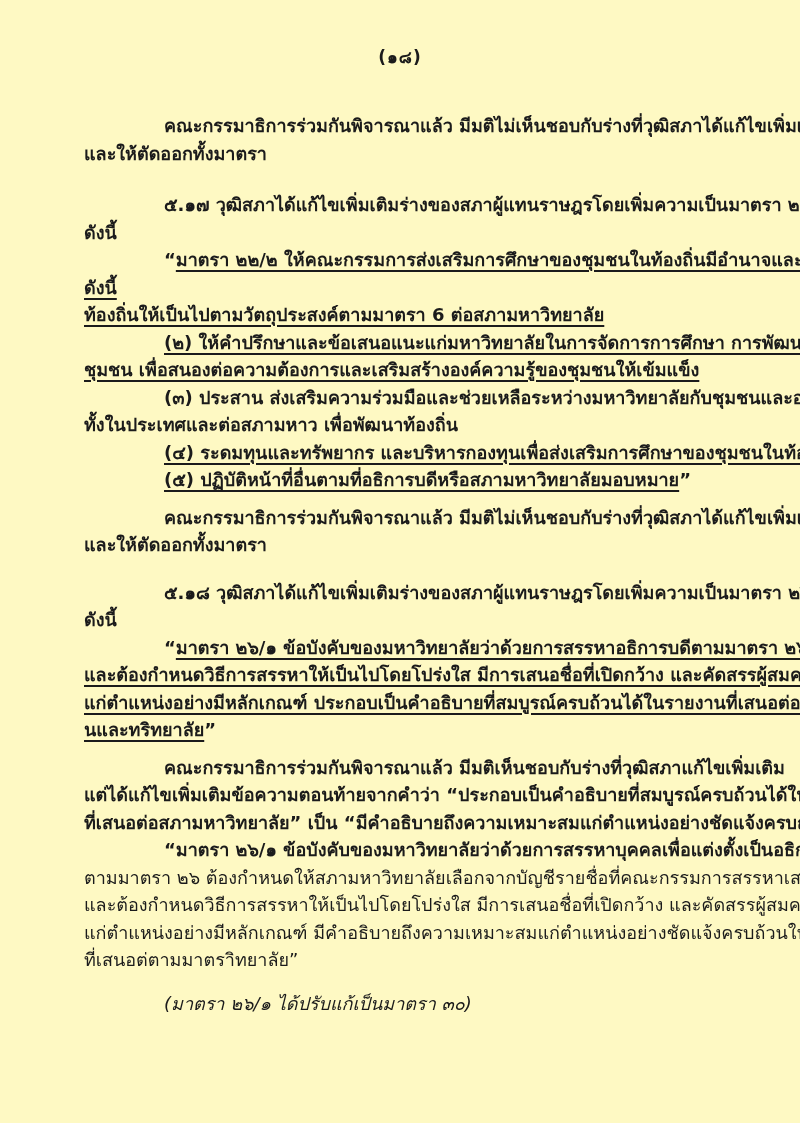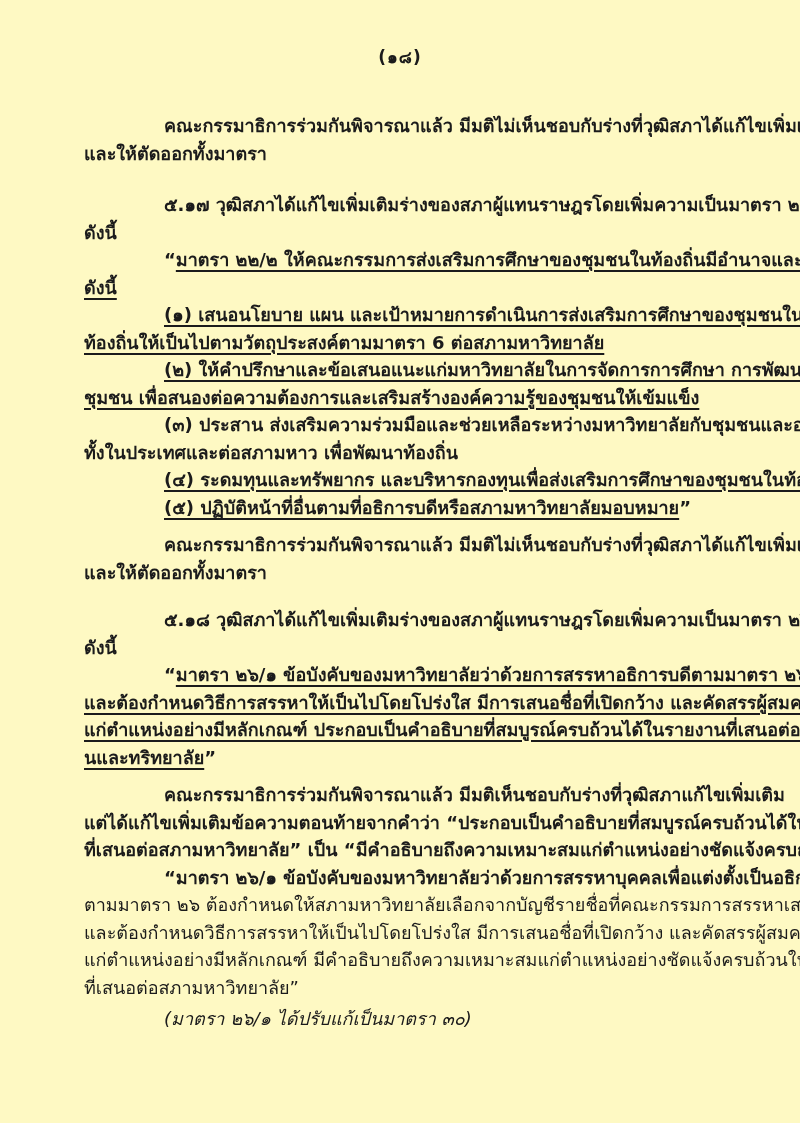--- a/index.html
+++ b/index.html
@@ -37,40 +37,39 @@
     height: 27.5px;
     white-space: nowrap;
     font-weight: 400;
   }
   .line.bold { font-weight: 700; }
   .line.italic { font-style: italic; }
   .line.indent { padding-left: 80px; }
   .line.sp-large  { margin-top: 24px; }
   .line.sp-medium { margin-top: 20px; }
   .line.sp-small  { margin-top: 10px; }
-  .line.sp-tiny   { margin-top: 4px; }
+  .line.sp-tiny   { margin-top: 16px; }
   .seg.u {
     text-decoration: underline;
     text-decoration-thickness: 1.5px;
     text-underline-offset: 4px;
   }
 </style>
 </head>
 <body>
 
 <div class="page">
   <div class="page-number">(๑๘)</div>
   <div class="doc">
       <div class="line indent bold"><span class="seg">คณะกรรมาธิการร่วมกันพิจารณาแล้ว มีมติไม่เห็นชอบกับร่างที่วุฒิสภาได้แก้ไขเพิ่มเติม</span></div>
       <div class="line bold"><span class="seg">และให้ตัดออกทั้งมาตรา</span></div>
       <div class="line indent bold sp-large"><span class="seg">๕.๑๗ วุฒิสภาได้แก้ไขเพิ่มเติมร่างของสภาผู้แทนราษฎรโดยเพิ่มความเป็นมาตรา ๒๒/๒</span></div>
       <div class="line bold"><span class="seg">ดังนี้</span></div>
       <div class="line indent bold"><span class="seg">“</span><span class="seg u">มาตรา ๒๒/๒ ให้คณะกรรมการส่งเสริมการศึกษาของชุมชนในท้องถิ่นมีอำนาจและหน้าที่</span></div>
       <div class="line bold"><span class="seg u">ดังนี้</span></div>
-      <div class="line indent bold"><span class="seg u">(๑) เสนอนโยบาย แผน และเป้าหมายการดำเนินการส่งเสริมการศึกษาของชุมชนใน</span></div>
       <div class="line bold"><span class="seg u">ท้องถิ่นให้เป็นไปตามวัตถุประสงค์ตามมาตรา 6 ต่อสภามหาวิทยาลัย</span></div>
       <div class="line indent bold"><span class="seg u">(๒) ให้คำปรึกษาและข้อเสนอแนะแก่มหาวิทยาลัยในการจัดการการศึกษา การพัฒนา</span></div>
       <div class="line bold"><span class="seg u">ชุมชน เพื่อสนองต่อความต้องการและเสริมสร้างองค์ความรู้ของชุมชนให้เข้มแข็ง</span></div>
       <div class="line indent bold"><span class="seg">(๓) ประสาน ส่งเสริมความร่วมมือและช่วยเหลือระหว่างมหาวิทยาลัยกับชุมชนและองค์กร</span></div>
       <div class="line bold"><span class="seg">ทั้งในประเทศและต่อสภามหาว เพื่อพัฒนาท้องถิ่น</span></div>
       <div class="line indent bold"><span class="seg u">(๔) ระดมทุนและทรัพยากร และบริหารกองทุนเพื่อส่งเสริมการศึกษาของชุมชนในท้องถิ่น</span></div>
       <div class="line indent bold"><span class="seg u">(๕) ปฏิบัติหน้าที่อื่นตามที่อธิการบดีหรือสภามหาวิทยาลัยมอบหมาย</span><span class="seg">”</span></div>
       <div class="line indent bold sp-small"><span class="seg">คณะกรรมาธิการร่วมกันพิจารณาแล้ว มีมติไม่เห็นชอบกับร่างที่วุฒิสภาได้แก้ไขเพิ่มเติม</span></div>
       <div class="line bold"><span class="seg">และให้ตัดออกทั้งมาตรา</span></div>
       <div class="line indent bold sp-medium"><span class="seg">๕.๑๘ วุฒิสภาได้แก้ไขเพิ่มเติมร่างของสภาผู้แทนราษฎรโดยเพิ่มความเป็นมาตรา ๒๖/๑</span></div>
@@ -79,16 +78,16 @@
       <div class="line bold"><span class="seg u">และต้องกำหนดวิธีการสรรหาให้เป็นไปโดยโปร่งใส มีการเสนอชื่อที่เปิดกว้าง และคัดสรรผู้สมควร</span></div>
       <div class="line bold"><span class="seg u">แก่ตำแหน่งอย่างมีหลักเกณฑ์ ประกอบเป็นคำอธิบายที่สมบูรณ์ครบถ้วนได้ในรายงานที่เสนอต่อ</span></div>
       <div class="line bold"><span class="seg u">นและทริทยาลัย</span><span class="seg">”</span></div>
       <div class="line indent bold sp-small"><span class="seg">คณะกรรมาธิการร่วมกันพิจารณาแล้ว มีมติเห็นชอบกับร่างที่วุฒิสภาแก้ไขเพิ่มเติม</span></div>
       <div class="line bold"><span class="seg">แต่ได้แก้ไขเพิ่มเติมข้อความตอนท้ายจากคำว่า “ประกอบเป็นคำอธิบายที่สมบูรณ์ครบถ้วนได้ในรายงาน</span></div>
       <div class="line bold"><span class="seg">ที่เสนอต่อสภามหาวิทยาลัย” เป็น “มีคำอธิบายถึงความเหมาะสมแก่ตำแหน่งอย่างชัดแจ้งครบถ้วนใน</span></div>
       <div class="line indent bold"><span class="seg">“มาตรา ๒๖/๑ ข้อบังคับของมหาวิทยาลัยว่าด้วยการสรรหาบุคคลเพื่อแต่งตั้งเป็นอธิการบดี</span></div>
       <div class="line"><span class="seg">ตามมาตรา ๒๖ ต้องกำหนดให้สภามหาวิทยาลัยเลือกจากบัญชีรายชื่อที่คณะกรรมการสรรหาเสนอให้พิจารณา</span></div>
       <div class="line"><span class="seg">และต้องกำหนดวิธีการสรรหาให้เป็นไปโดยโปร่งใส มีการเสนอชื่อที่เปิดกว้าง และคัดสรรผู้สมควร</span></div>
       <div class="line"><span class="seg">แก่ตำแหน่งอย่างมีหลักเกณฑ์ มีคำอธิบายถึงความเหมาะสมแก่ตำแหน่งอย่างชัดแจ้งครบถ้วนในรายงาน</span></div>
-      <div class="line"><span class="seg">ที่เสนอต่อสภามหาวิทยาลัย”</span></div>
+      <div class="line"><span class="seg">ที่เสนอต่ตามมาตราิทยาลัย”</span></div>
       <div class="line indent italic sp-tiny"><span class="seg">(มาตรา ๒๖/๑ ได้ปรับแก้เป็นมาตรา ๓๐)</span></div>
     </div>
 </div>
 
 </body></html>

